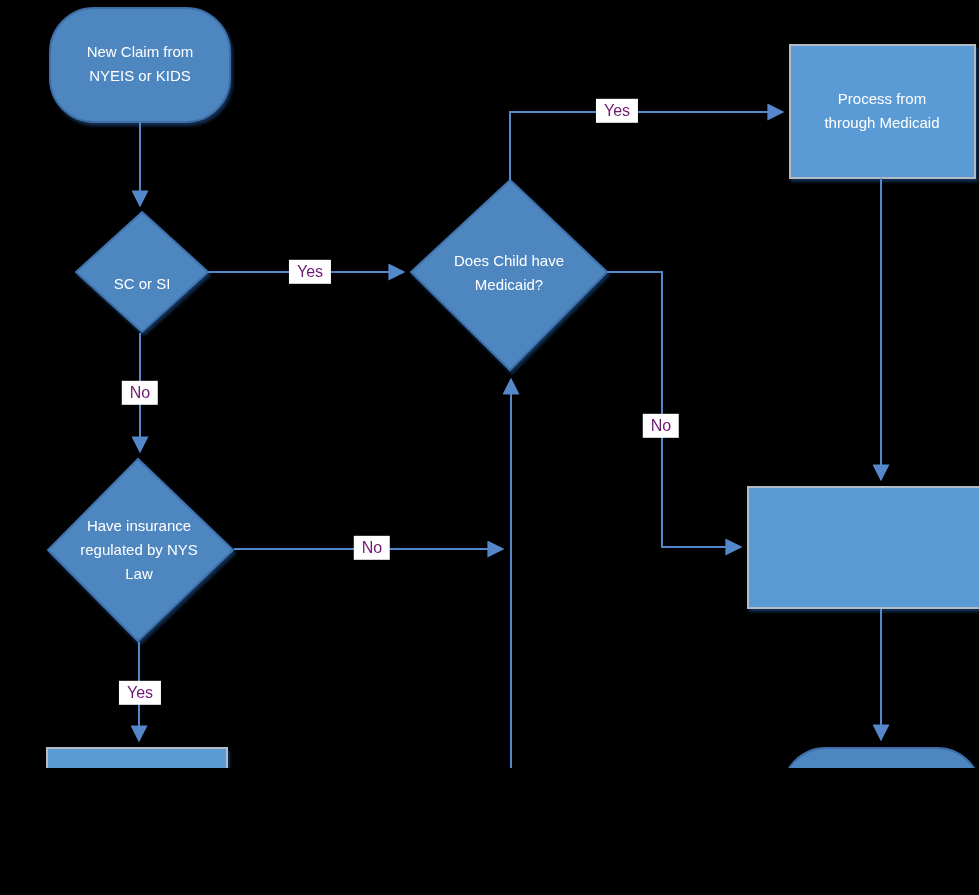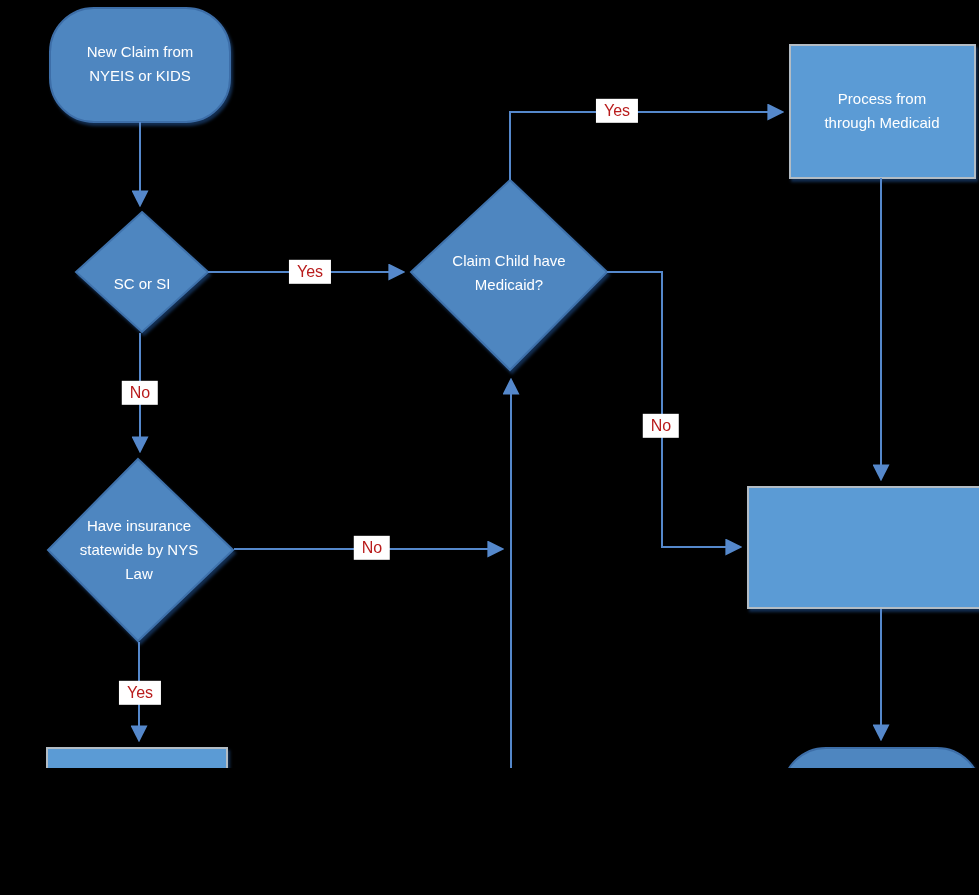--- a/index.html
+++ b/index.html
@@ -45,21 +45,21 @@
     color: #ffffff;
     font-size: 15px;
     line-height: 1.6;
     text-align: center;
     pointer-events: none;
   }
   .edge-label {
     position: absolute;
     transform: translate(-50%, -50%);
     background: #ffffff;
-    color: #b91c1c;
+    color: #701a75;
     font-size: 16px;
     line-height: 1.4;
     padding: 1px 8px;
     text-align: center;
   }
 </style>
 </head>
 <body>
 
 <div class="canvas">
@@ -91,23 +91,23 @@
       <path d="M194,549 L461,549" marker-end="url(#arrow)"></path>
       <path d="M99,642 L99,739" marker-end="url(#arrow)"></path>
       <path d="M187,813 L471,813 L471,381" marker-end="url(#arrow)"></path>
       <path d="M841,178 L841,478" marker-end="url(#arrow)"></path>
       <path d="M841,609 L841,738" marker-end="url(#arrow)"></path>
     </g>
   </svg>
 
   <div class="node-text" style="left:100px; top:64px;  width:140px">New Claim from NYEIS or KIDS</div>
   <div class="node-text" style="left:102px; top:284px; width:110px">SC or SI</div>
-  <div class="node-text" style="left:469px; top:273px; width:130px">Claim Child have Medicaid?</div>
+  <div class="node-text" style="left:469px; top:273px; width:130px">Does Child have Medicaid?</div>
   <div class="node-text" style="left:842px; top:111px; width:140px">Process from through Medicaid</div>
-  <div class="node-text" style="left:99px;  top:550px; width:135px">Have insurance statewide by NYS Law</div>
+  <div class="node-text" style="left:99px;  top:550px; width:135px">Have insurance regulated by NYS Law</div>
   <div class="node-text" style="left:841px; top:805px; width:110px">Claim</div>
 
   <div class="edge-label" style="left:270px; top:272px">Yes</div>
   <div class="edge-label" style="left:100px; top:393px">No</div>
   <div class="edge-label" style="left:577px; top:111px">Yes</div>
   <div class="edge-label" style="left:621px; top:426px">No</div>
   <div class="edge-label" style="left:332px; top:548px">No</div>
   <div class="edge-label" style="left:100px; top:693px">Yes</div>
 
 </div>

